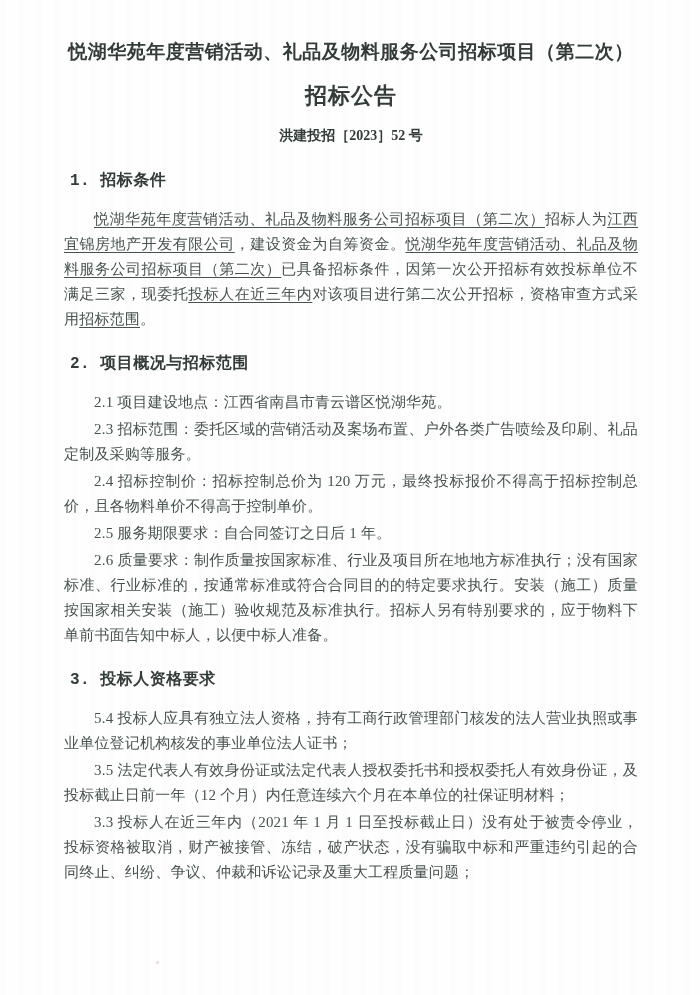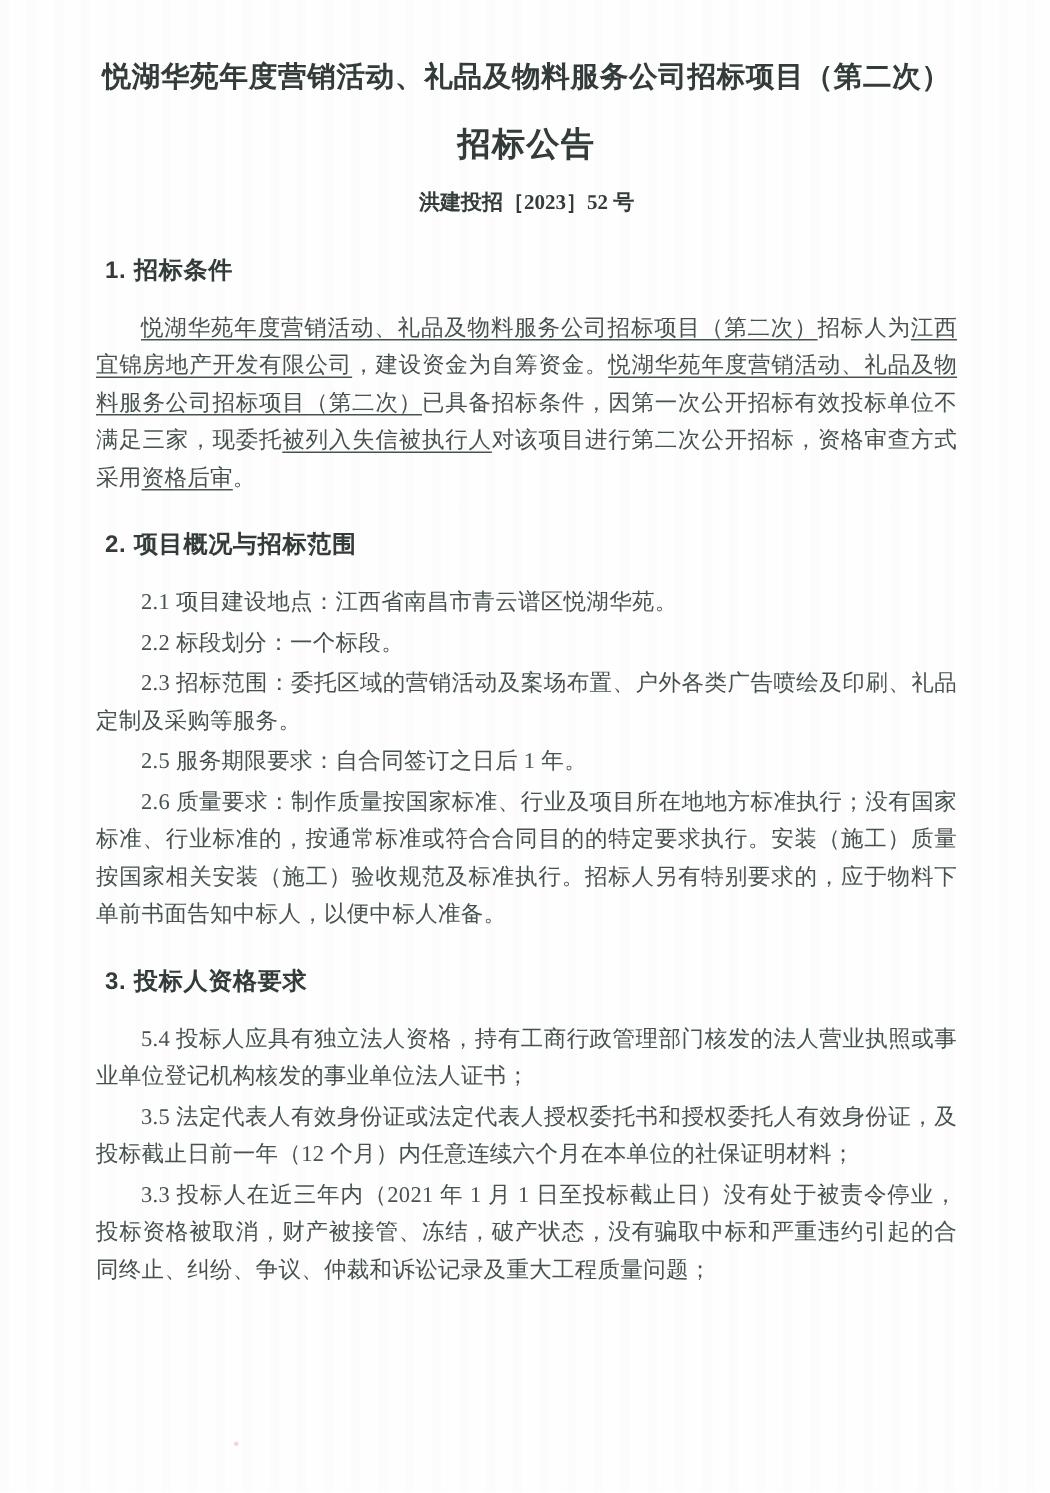--- a/index.html
+++ b/index.html
@@ -45,21 +45,21 @@
     margin: 14px 0 0 0;
     font-size: 14px;
     line-height: 26px;
     font-weight: bold;
     text-align: center;
     color: var(--ink-strong, #333c3a);
   }
   .sec-heading {
     margin: 20px 0 14px 0;
     padding-left: 6px;
-    font-family: Liberation Sans, sans-serif;
+    font-family: Liberation Mono, monospace;
     font-size: 16px;
     line-height: 24px;
     font-weight: bold;
     color: var(--ink-strong, #333c3a);
     letter-spacing: 0.5px;
   }
   .body-para {
     margin: 0 0 2px 0;
     font-size: 15px;
     line-height: 25px;
@@ -86,27 +86,27 @@
 </head>
 <body>
 
 <div class="page">
   <h1 class="doc-title">悦湖华苑年度营销活动、礼品及物料服务公司招标项目（第二次）</h1>
   <h2 class="doc-subtitle">招标公告</h2>
   <h3 class="doc-number">洪建投招［2023］52 号</h3>
   <div id="sections">
       <section>
         <h4 class="sec-heading">1. 招标条件</h4>
-        <p class="body-para"><span class="u">悦湖华苑年度营销活动、礼品及物料服务公司招标项目（第二次）</span><span>招标人为</span><span class="u">江西宜锦房地产开发有限公司</span><span>，建设资金为自筹资金。</span><span class="u">悦湖华苑年度营销活动、礼品及物料服务公司招标项目（第二次）</span><span>已具备招标条件，因第一次公开招标有效投标单位不满足三家，现委托</span><span class="u">被列入失信被执行人</span><span>对该项目进行第二次公开招标，资格审查方式采用</span><span class="u">资格后审</span><span>。</span></p>
+        <p class="body-para"><span class="u">悦湖华苑年度营销活动、礼品及物料服务公司招标项目（第二次）</span><span>招标人为</span><span class="u">江西宜锦房地产开发有限公司</span><span>，建设资金为自筹资金。</span><span class="u">悦湖华苑年度营销活动、礼品及物料服务公司招标项目（第二次）</span><span>已具备招标条件，因第一次公开招标有效投标单位不满足三家，现委托</span><span class="u">投标人在近三年内</span><span>对该项目进行第二次公开招标，资格审查方式采用</span><span class="u">招标范围</span><span>。</span></p>
       </section>
       <section>
         <h4 class="sec-heading">2. 项目概况与招标范围</h4>
         <p class="body-para">2.1 项目建设地点：江西省南昌市青云谱区悦湖华苑。</p>
-        <p class="body-para">2.2 标段划分：一个标段。</p>
         <p class="body-para">2.3 招标范围：委托区域的营销活动及案场布置、户外各类广告喷绘及印刷、礼品定制及采购等服务。</p>
+        <p class="body-para">2.4 招标控制价：招标控制总价为 120 万元，最终投标报价不得高于招标控制总价，且各物料单价不得高于控制单价。</p>
         <p class="body-para">2.5 服务期限要求：自合同签订之日后 1 年。</p>
         <p class="body-para">2.6 质量要求：制作质量按国家标准、行业及项目所在地地方标准执行；没有国家标准、行业标准的，按通常标准或符合合同目的的特定要求执行。安装（施工）质量按国家相关安装（施工）验收规范及标准执行。招标人另有特别要求的，应于物料下单前书面告知中标人，以便中标人准备。</p>
       </section>
       <section>
         <h4 class="sec-heading">3. 投标人资格要求</h4>
         <p class="body-para">5.4 投标人应具有独立法人资格，持有工商行政管理部门核发的法人营业执照或事业单位登记机构核发的事业单位法人证书；</p>
         <p class="body-para">3.5 法定代表人有效身份证或法定代表人授权委托书和授权委托人有效身份证，及投标截止日前一年（12 个月）内任意连续六个月在本单位的社保证明材料；</p>
         <p class="body-para">3.3 投标人在近三年内（2021 年 1 月 1 日至投标截止日）没有处于被责令停业，投标资格被取消，财产被接管、冻结，破产状态，没有骗取中标和严重违约引起的合同终止、纠纷、争议、仲裁和诉讼记录及重大工程质量问题；</p>
       </section>
     </div>

